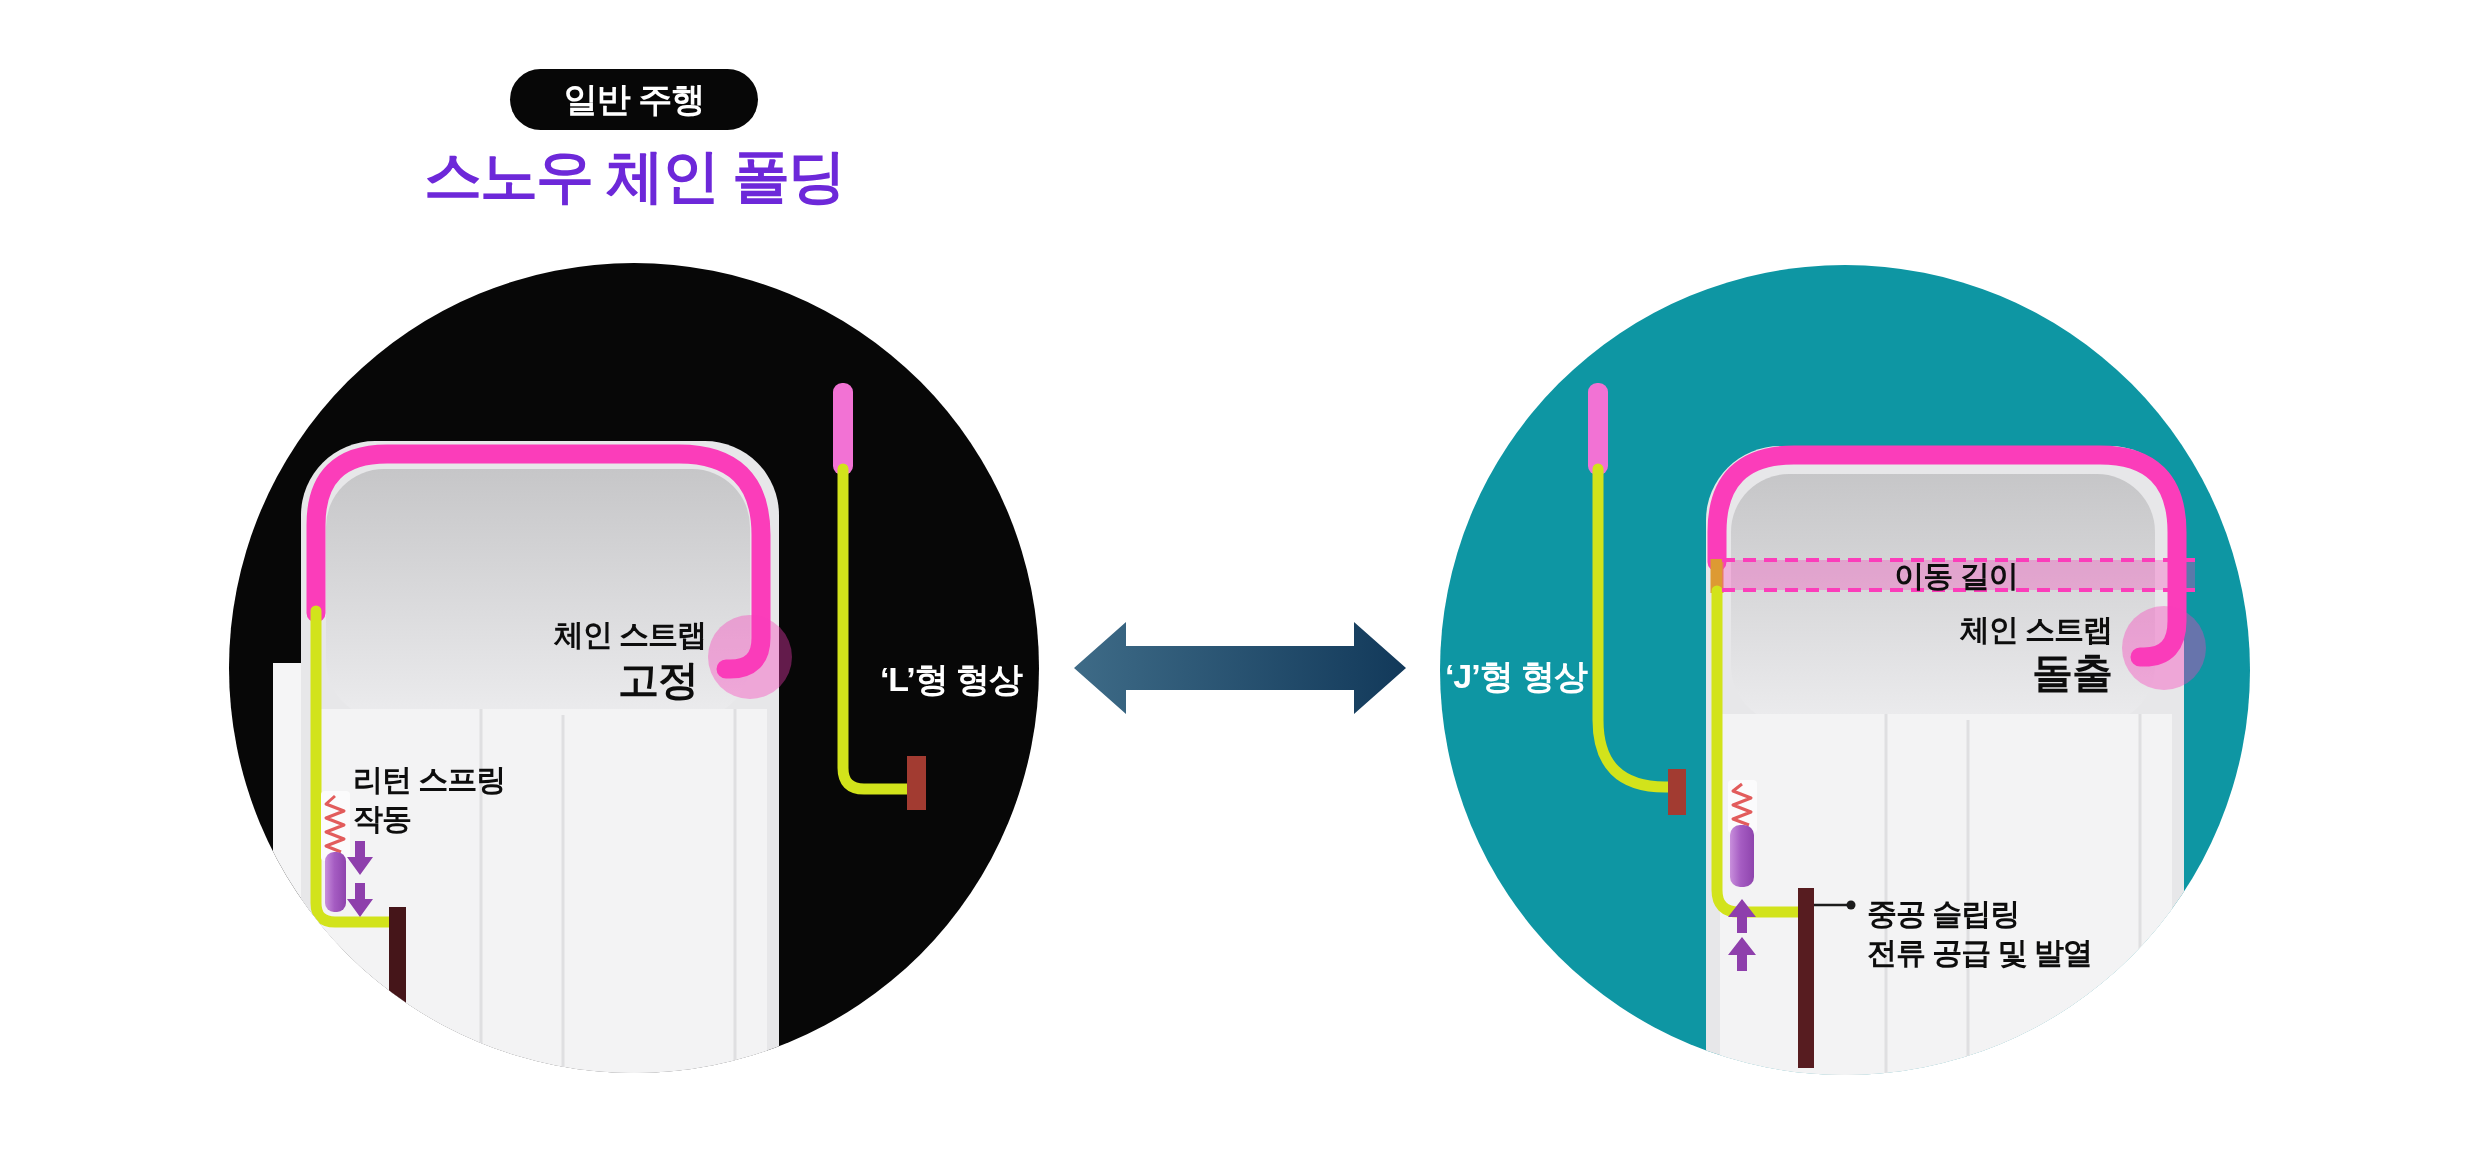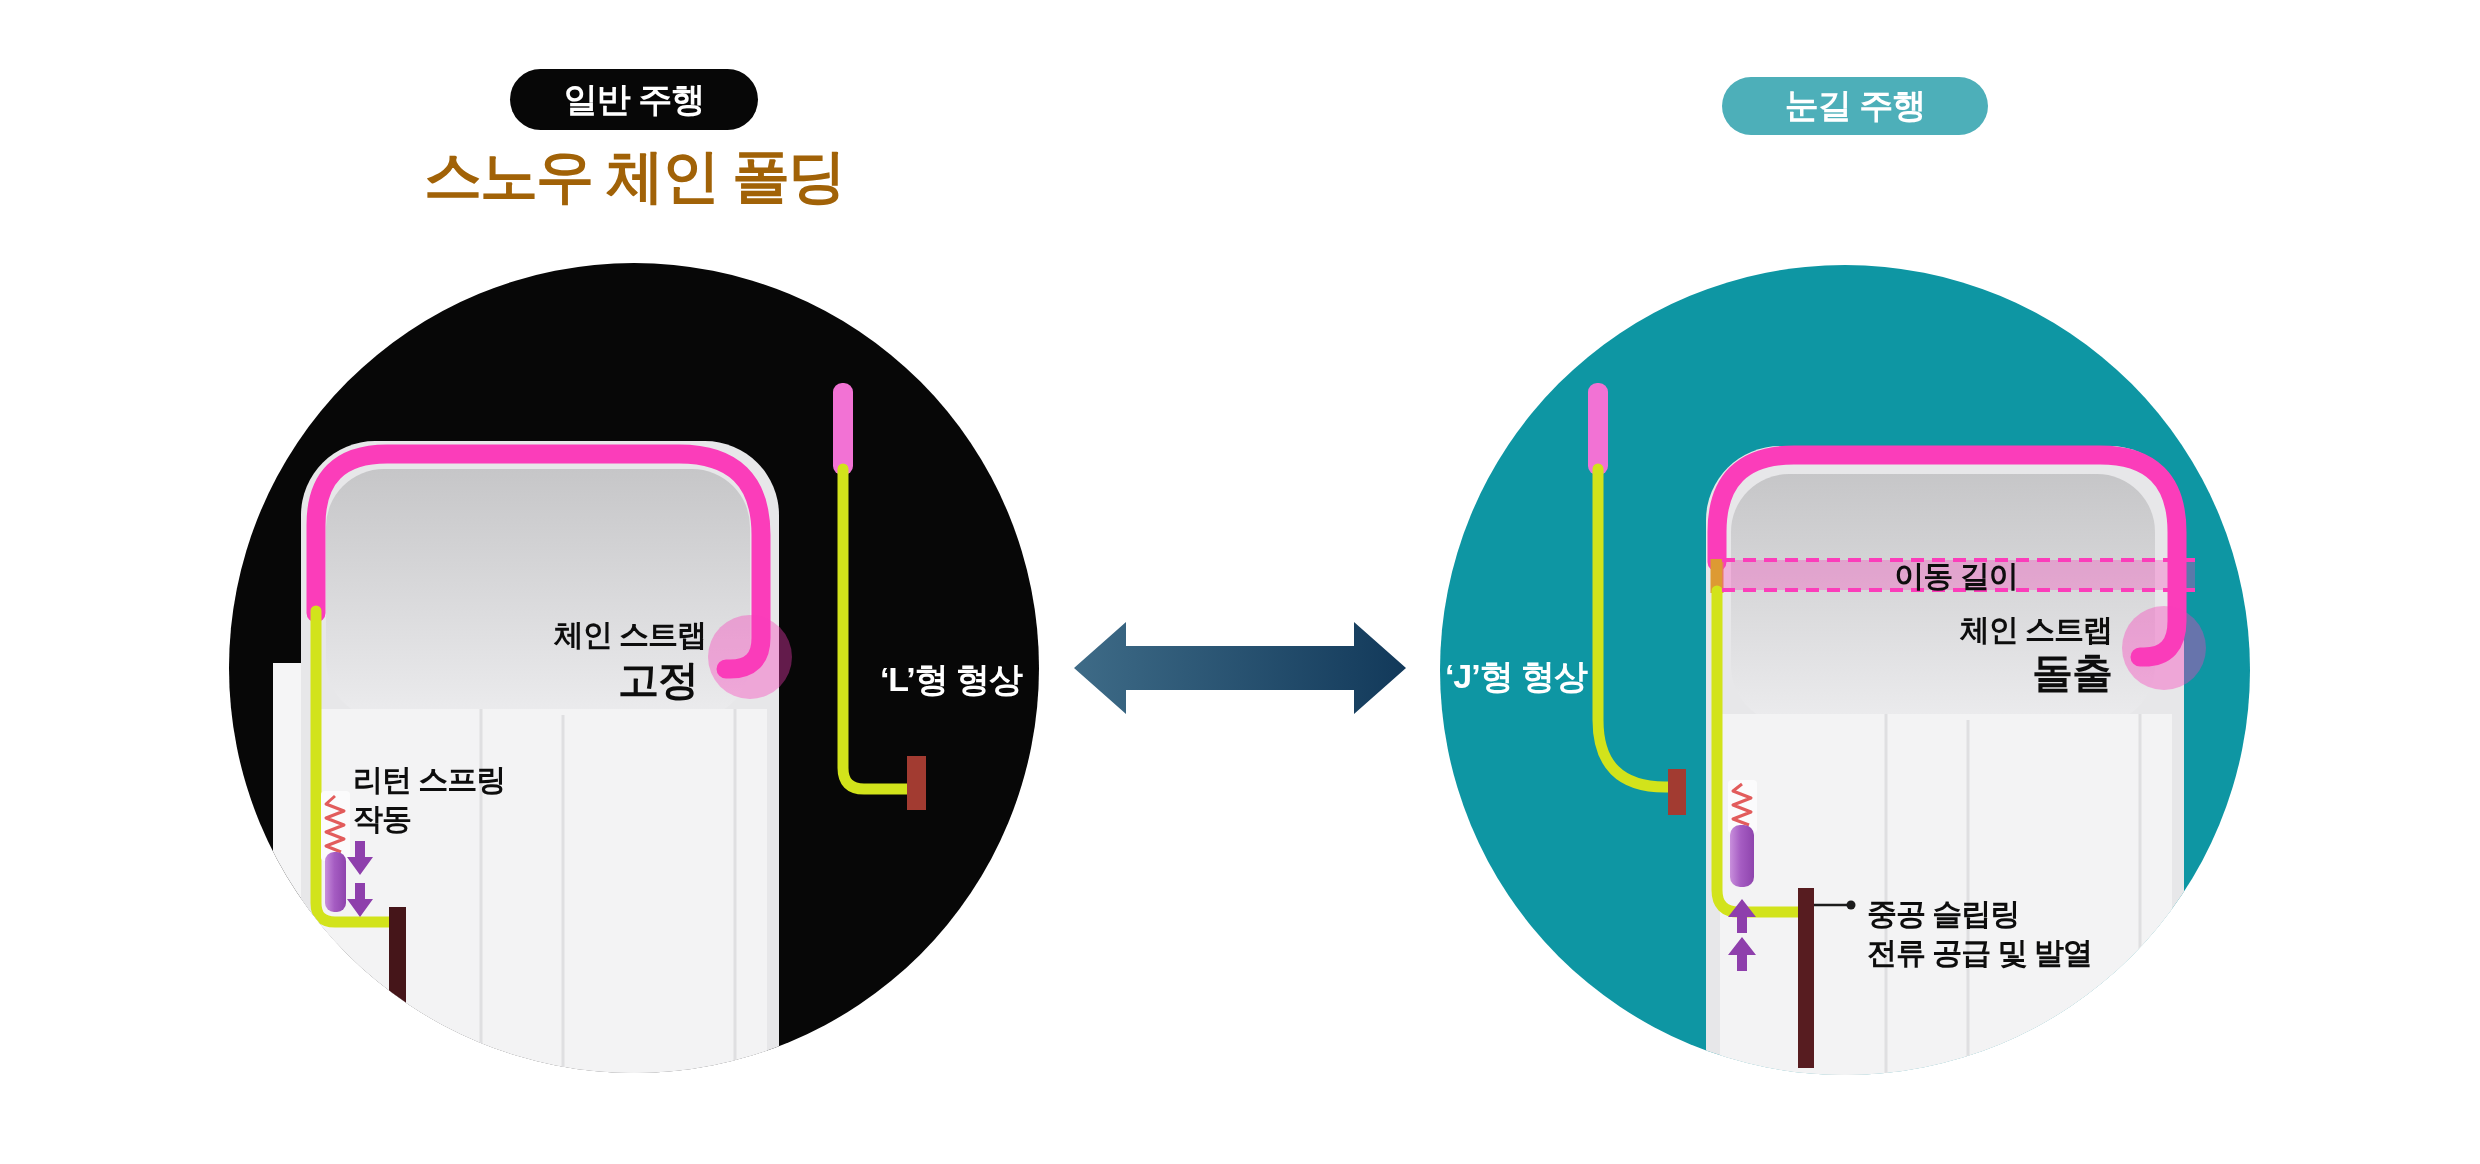--- a/index.html
+++ b/index.html
@@ -5,21 +5,21 @@
   html,body{margin:0;padding:0;background:#ffffff;overflow:hidden;}
   .stage{position:relative;width:2460px;height:1164px;background:#ffffff;
          font-family:"Liberation Sans","DejaVu Sans",sans-serif;}
   
   .badge{position:absolute;display:flex;align-items:center;justify-content:center;
          color:#ffffff;font-size:34px;font-weight:700;letter-spacing:-1px;border-radius:34px;}
   .badge-left{left:510px;top:69px;width:248px;height:61px;background:var(--ink);}
   .badge-right{left:1722px;top:77px;width:266px;height:58px;background:var(--teal-badge);}
   .title{position:absolute;width:820px;text-align:center;font-size:58px;font-weight:800;
          letter-spacing:-2px;}
-  .title-left{left:224px;top:138px;color:#a16207;}
+  .title-left{left:224px;top:138px;color:#6d28d9;}
   .title-right{left:1450px;top:146px;color:var(--teal-title);}
   
   .circle-svg{position:absolute;width:810px;height:810px;}
   .circle-left{left:229px;top:263px;}
   .circle-right{left:1440px;top:265px;}
   .arrow-svg{position:absolute;left:1072px;top:620px;width:336px;height:96px;}
   
   .lbl{font-family:"Liberation Sans","DejaVu Sans",sans-serif;font-size:30px;font-weight:700;
        fill:#0d0d0d;letter-spacing:-1px;}
   .lbl-big{font-family:"Liberation Sans","DejaVu Sans",sans-serif;font-size:41px;font-weight:800;
@@ -36,23 +36,20 @@
 </head>
 <body>
 
 <div class="stage">
 
   <div class="badge badge-left">
     <span>일반 주행</span>
   </div>
   <div class="title title-left">스노우 체인 폴딩</div>
 
-  <div class="badge badge-right">
-    <span>눈길 주행</span>
-  </div>
 
   <svg class="circle-svg circle-left" viewBox="0 0 810 810">
     <defs>
       <clipPath id="clipL">
           <circle cx="405" cy="405" r="405"></circle>
         </clipPath>
       <clipPath id="clipR">
           <circle cx="405" cy="405" r="405"></circle>
         </clipPath>
       <linearGradient id="treadG" x1="0" y1="0" x2="0" y2="1">

